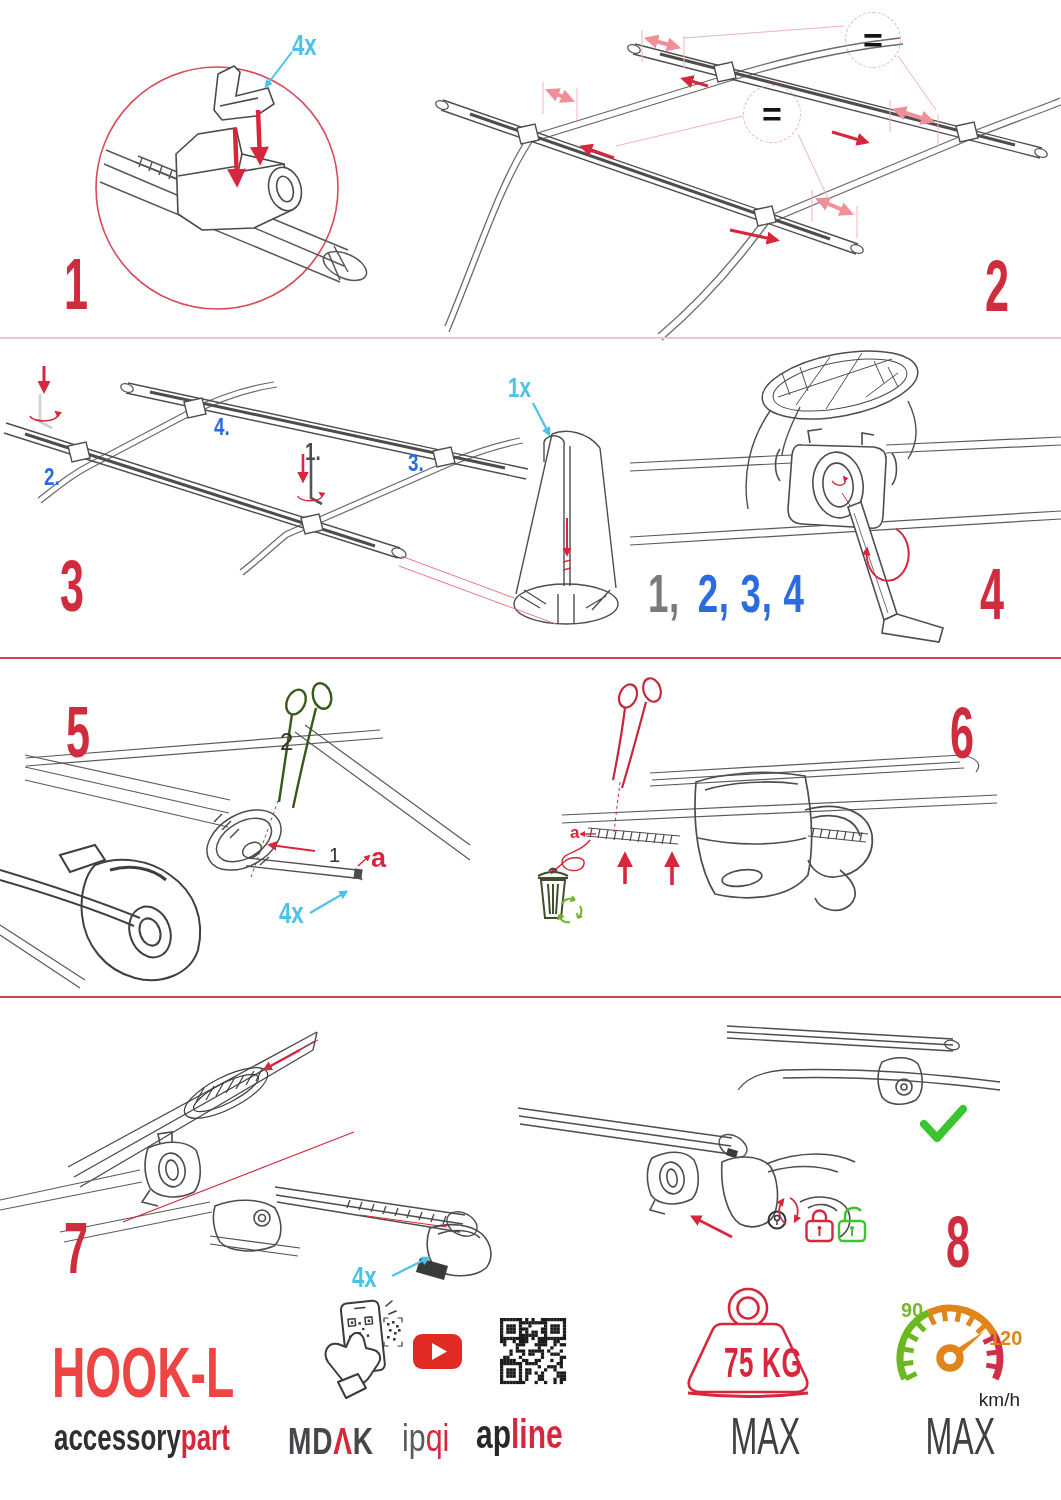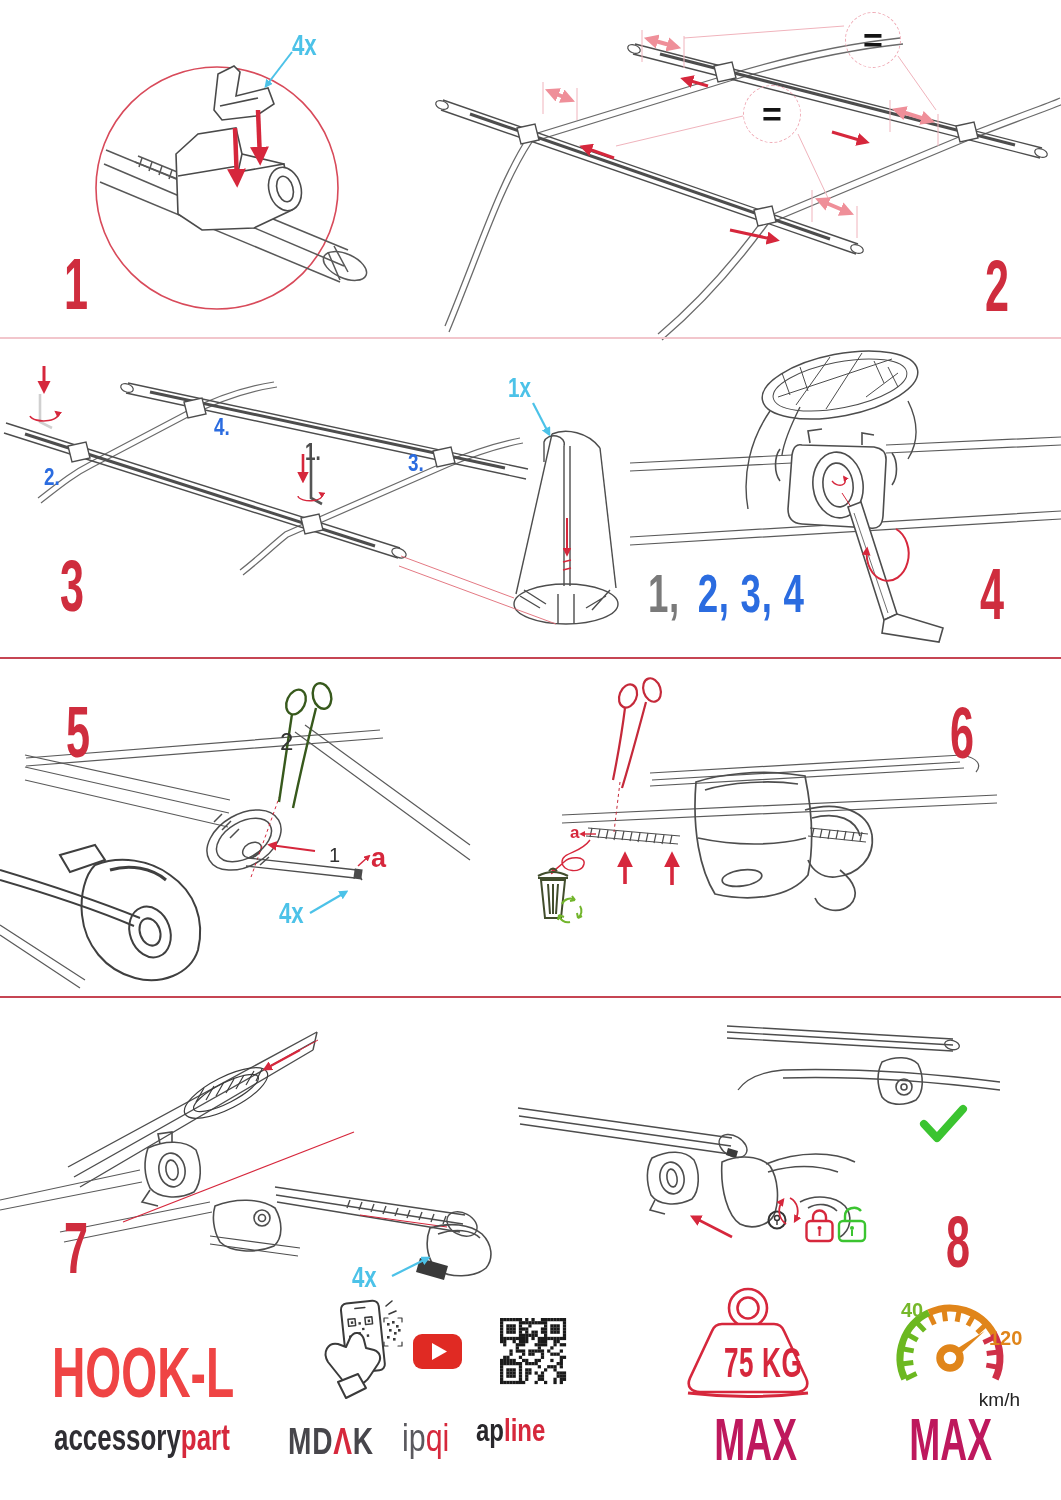--- a/index.html
+++ b/index.html
@@ -17,21 +17,21 @@
        transform:scaleX(0.82);transform-origin:left top;}
   .glab{color:#4c4c4c;}
   .eqc{position:absolute;border:1.5px dashed #efa9b4;border-radius:50%;
        display:flex;align-items:center;justify-content:center;
        font-weight:800;font-size:34px;color:#141414;}
   .seq{position:absolute;line-height:1;font-weight:600;font-size:54px;letter-spacing:1px;
        transform:scaleX(0.68);transform-origin:left top;}
   .seq .done{color:#7a7a7a;}
   .seq .todo{color:#2b6ce0;}
   .ctr{text-align:right;}
-  .maxlbl{position:absolute;line-height:1;font-weight:bold;font-size:60px;color:#be185d;}
+  .maxlbl{position:absolute;line-height:1;font-weight:normal;font-size:52px;color:#404040;}
   .maxlbl span{display:inline-block;transform:scaleX(0.62);transform-origin:center top;}
   .ytbox{position:absolute;left:413px;top:1334px;width:49px;height:35px;background:#e02a23;
          border-radius:9px;display:flex;align-items:center;justify-content:center;}
 </style>
 </head>
 <body>
 
 <div id="canvas">
 
   <svg style="left:40px;top:14px" width="380" height="320" viewBox="0 0 380 320">
@@ -792,21 +792,21 @@
       <rect x="53.43" y="62.86" width="3.24" height="3.24" fill="#1a1a1a"></rect>
       <rect x="59.71" y="62.86" width="3.24" height="3.24" fill="#1a1a1a"></rect>
     </svg>
 
   <div class="t" style="left:288px;top:1424px;font-size:36px;font-weight:bold;letter-spacing:1px">
     <span class="cond" style="transform:scaleX(0.78)"><span style="color:#47464b">MD</span><span style="color:#d6283c">Λ</span><span style="color:#47464b">K</span></span>
   </div>
   <div class="t" style="left:402px;top:1419px;font-size:38px;font-weight:400">
     <span class="cond" style="transform:scaleX(0.8)"><span style="color:#5a595e">ip</span><span style="color:#d6283c">qi</span></span>
   </div>
-  <div class="t" style="left:476px;top:1414px;font-size:32px;font-weight:bold">
+  <div class="t" style="left:476px;top:1414px;font-size:40px;font-weight:bold">
     <span class="cond" style="transform:scaleX(0.75)"><span style="color:#28272b">ap</span><span style="color:#d6283c">line</span></span>
   </div>
 
   <svg style="left:676px;top:1286px" width="146" height="126" viewBox="0 0 146 126">
     <circle cx="72" cy="22" r="19" fill="none" stroke="#d6273c" stroke-width="2.6"></circle>
     <circle cx="72" cy="22" r="10.5" fill="none" stroke="#d6273c" stroke-width="2.6"></circle>
     <path d="M46,38 L98,38 C103,38 106,40 108,45 L130,92 C134,101 128,106 120,106 L24,106 C16,106 10,101 14,92 L36,45 C38,40 41,38 46,38 Z" fill="#ffffff" stroke="#d6273c" stroke-width="2.6"></path>
     <path d="M12,107 Q72,114 132,107" fill="none" stroke="#d6273c" stroke-width="3"></path>
   </svg>
   <div class="t ctr" style="left:700px;top:1342px;width:96px;font-size:42px;font-weight:bold;color:#d6273c">
@@ -831,21 +831,21 @@
         <line x1="114.4" y1="46.3" x2="103.5" y2="51.4" stroke="#cf3048" stroke-width="5"></line>
         <line x1="118.6" y1="61.0" x2="106.7" y2="62.5" stroke="#cf3048" stroke-width="5"></line>
         <line x1="118.1" y1="76.3" x2="106.3" y2="74.1" stroke="#cf3048" stroke-width="5"></line>
       </g>
     <path d="M24.7,88.1 A 50,50 0 0 1 48.9,21.7" fill="none" stroke="#6cb820" stroke-width="7"></path>
     <path d="M48.9,21.7 A 50,50 0 0 1 113.3,42" fill="none" stroke="#e0851a" stroke-width="7"></path>
     <path d="M113.3,42 A 50,50 0 0 1 115.3,88.1" fill="none" stroke="#cf3048" stroke-width="7"></path>
     <polygon points="67.5,63.8 72.5,70.2 104.7,39.9" fill="#e0851a"></polygon>
     <circle cx="70" cy="67" r="10" fill="#ffffff" stroke="#e0851a" stroke-width="7.5"></circle>
   </svg>
-  <span class="t" style="left:901px;top:1300px;font-size:20px;font-weight:bold;color:#76b82a">40</span>
+  <span class="t" style="left:901px;top:1300px;font-size:20px;font-weight:bold;color:#76b82a">90</span>
   <span class="t" style="left:989px;top:1328px;font-size:20px;font-weight:bold;color:#e0851a">120</span>
   <div class="t ctr" style="left:880px;top:1390px;width:140px;font-size:19px;font-weight:500;color:#222222">
     <span>km/h</span>
   </div>
   <div class="maxlbl ctr" style="left:877px;top:1410px;width:140px">
     <span>MAX</span>
   </div>
 
 </div>
 

